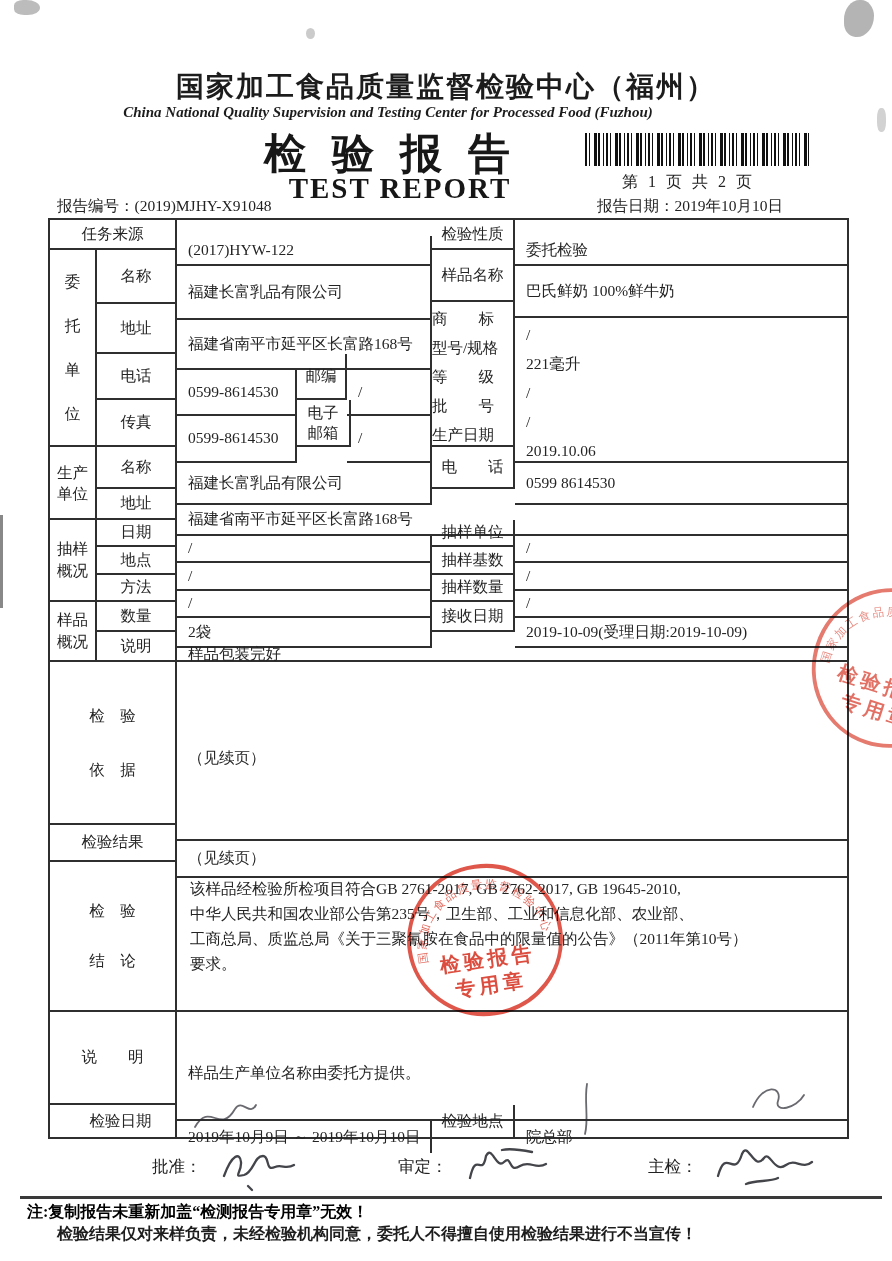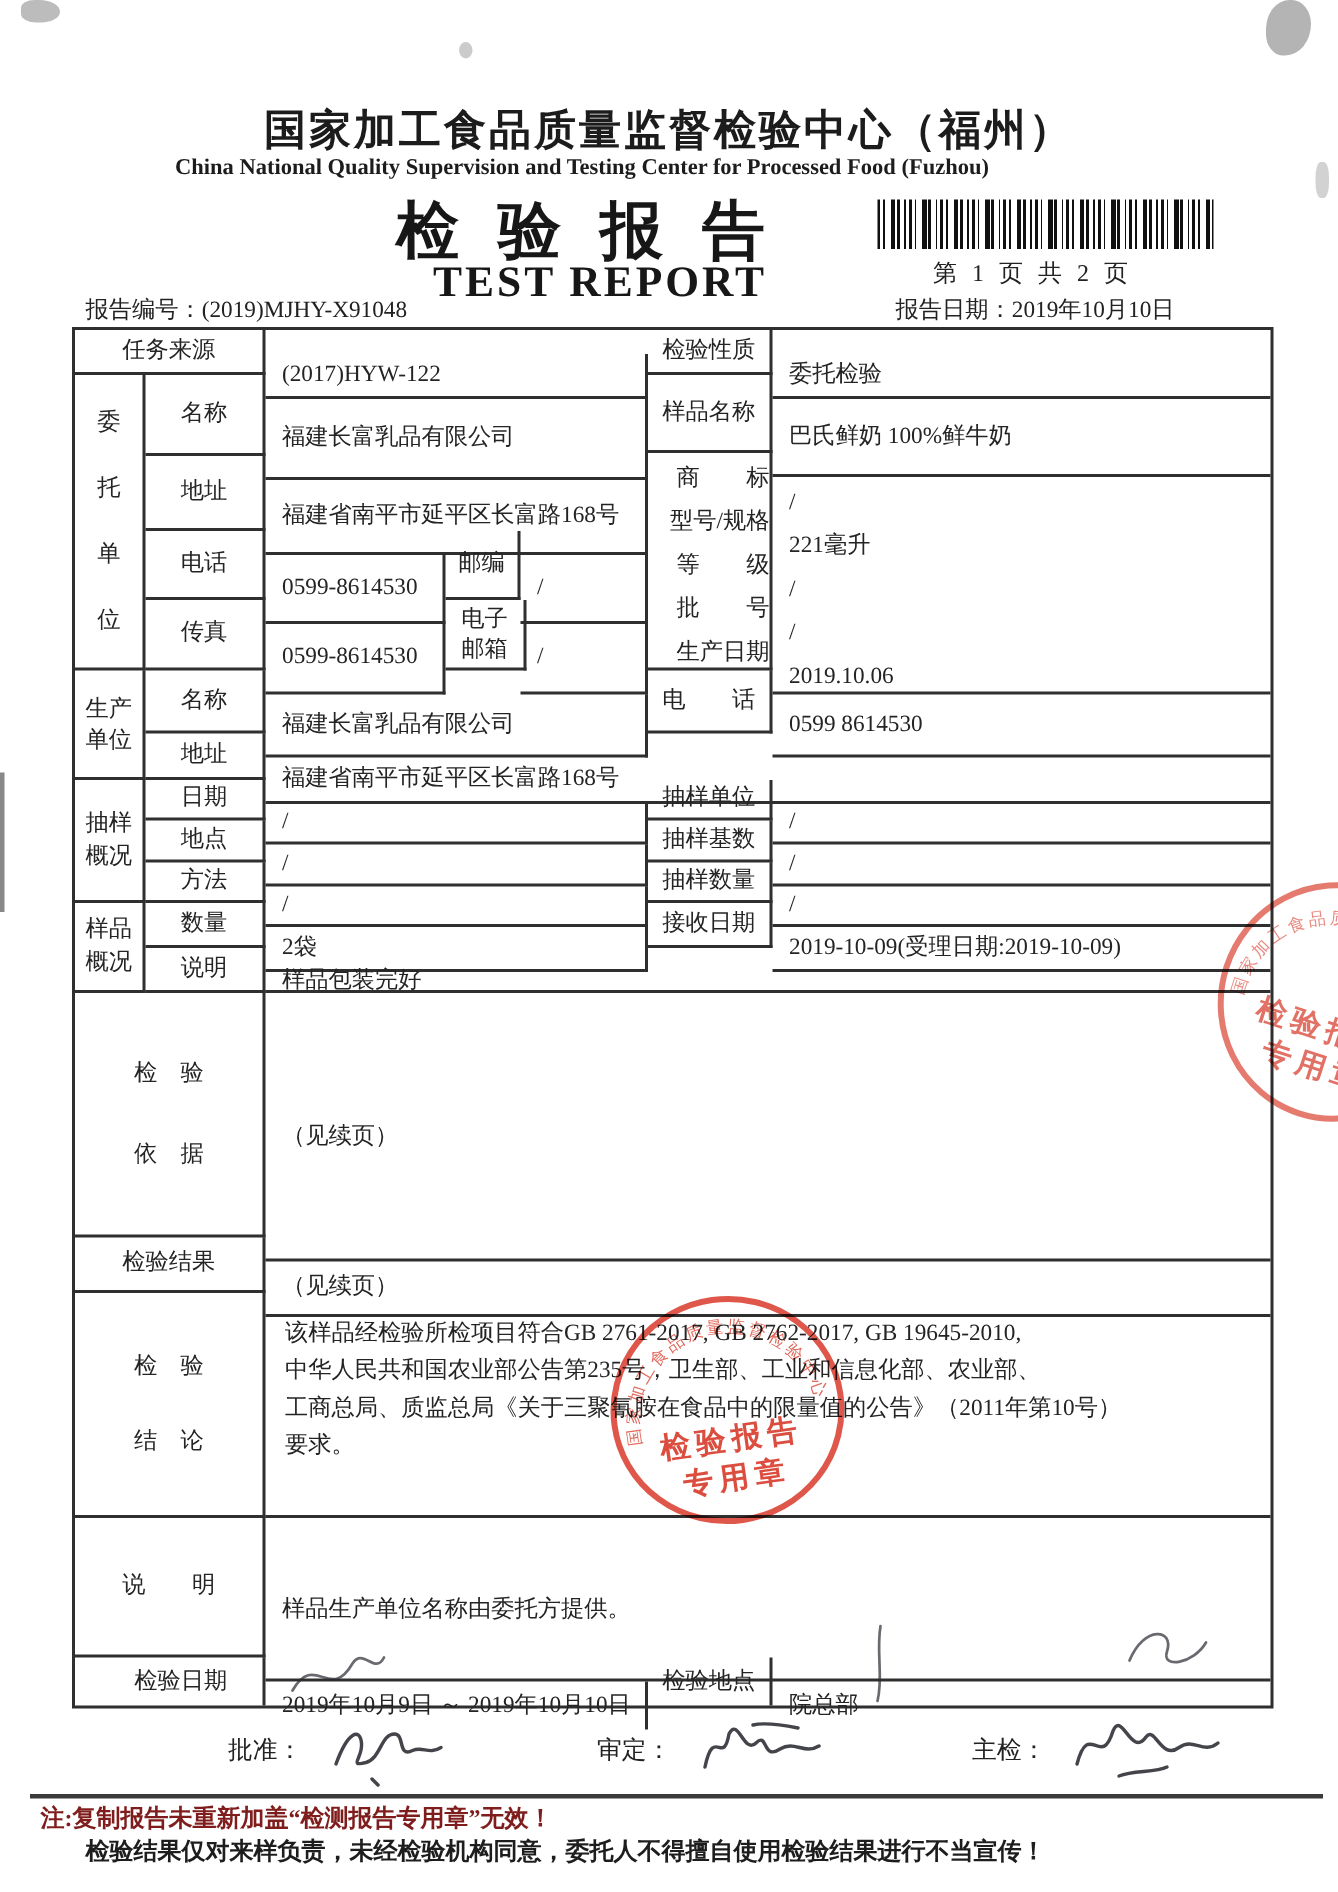--- a/index.html
+++ b/index.html
@@ -5,21 +5,21 @@
   :root{ --bc:#2f2f2f; --ink:#222; --red:#d83a2a; }
   html,body{margin:0;padding:0;}
   body{width:892px;height:1261px;overflow:hidden;background:#fff;
        font-family:"Liberation Serif","DejaVu Serif",serif;color:var(--ink);}
   #page{position:relative;width:892px;height:1261px;background:#fff;overflow:hidden;}
 
   
   .org-cn{position:absolute;left:0;top:68px;width:892px;text-align:center;
           font-size:28px;font-weight:bold;letter-spacing:2px;color:#1c1c1c;}
   .org-en{position:absolute;left:0;top:104px;width:776px;text-align:center;
-          font-size:15px;font-weight:bold;color:#1c1c1c;}
+          font-size:15px;font-weight:bold;color:#1c1c1c;font-style:italic;}
   .title-cn{position:absolute;left:150px;top:126px;width:500px;text-align:center;
             font-size:42px;font-weight:bold;letter-spacing:26px;color:#171717;}
   .title-en{position:absolute;left:150px;top:172px;width:500px;text-align:center;
             font-size:29px;font-weight:bold;letter-spacing:2px;color:#171717;}
   .barcode{position:absolute;left:585px;top:133px;width:224px;height:33px;
      background:repeating-linear-gradient(90deg,#101010 0 2px,#fff 2px 4px,#101010 4px 5px,
        #fff 5px 9px,#101010 9px 12px,#fff 12px 13px,#101010 13px 15px,#fff 15px 18px,
        #101010 18px 19px,#fff 19px 21px);}
   .pageinfo{position:absolute;left:622px;top:172px;font-size:16px;letter-spacing:3px;}
   .repno{position:absolute;left:57px;top:196px;font-size:15.5px;}
@@ -31,33 +31,33 @@
   .cell{position:absolute;box-sizing:border-box;border-right:2px solid var(--bc);
         border-bottom:2px solid var(--bc);display:flex;align-items:center;
         font-size:15.5px;line-height:1.35;color:#242424;}
   .lab{justify-content:center;text-align:center;}
   .val{padding-left:11px;margin-top:16px;}
   .noR{border-right:none;} .noB{border-bottom:none;}
   .pre{white-space:pre-line;}
   .vgroup{flex-direction:column;justify-content:center;}
   .stack{align-items:flex-start;}
   .stack .inner{white-space:pre-line;line-height:29px;padding-top:2px;width:100%;}
-  .stack.lab .inner{text-align:right;}
+  .stack.lab .inner{text-align:left;}
   .stack.val .inner{text-align:left;}
   .concl .inner{white-space:pre-line;line-height:25px;padding:14px 12px 0 13px;}
 
   
   .sigrow{position:absolute;top:1148px;left:0;width:892px;height:50px;font-size:16.5px;}
   .siglab{position:absolute;top:8px;}
   .sig-svg{position:absolute;}
   .sig-svg path{fill:none;stroke:#23242c;stroke-width:2.3;stroke-linecap:round;opacity:.85;}
 
   
   .rule{position:absolute;left:20px;top:1196px;width:862px;height:3px;background:#3a3a3a;}
-  .note1{position:absolute;left:27px;top:1202px;font-size:16px;font-weight:bold;color:#7f1d1d;}
+  .note1{position:absolute;left:27px;top:1202px;font-size:16px;font-weight:bold;color:#000000;}
   .note2{position:absolute;left:57px;top:1224px;font-size:16px;font-weight:bold;color:#1d1d1d;}
 
   
   .stamp{position:absolute;mix-blend-mode:multiply;}
   .stamp ellipse{fill:none;stroke:var(--red);stroke-width:4;opacity:.85;}
   .stamp text{fill:var(--red);font-family:"Liberation Serif","DejaVu Serif",serif;}
   .stamp .ring{font-size:11.5px;letter-spacing:2px;opacity:.75;}
   .stamp .big{font-size:20px;font-weight:bold;letter-spacing:4px;opacity:.9;}
 
   

